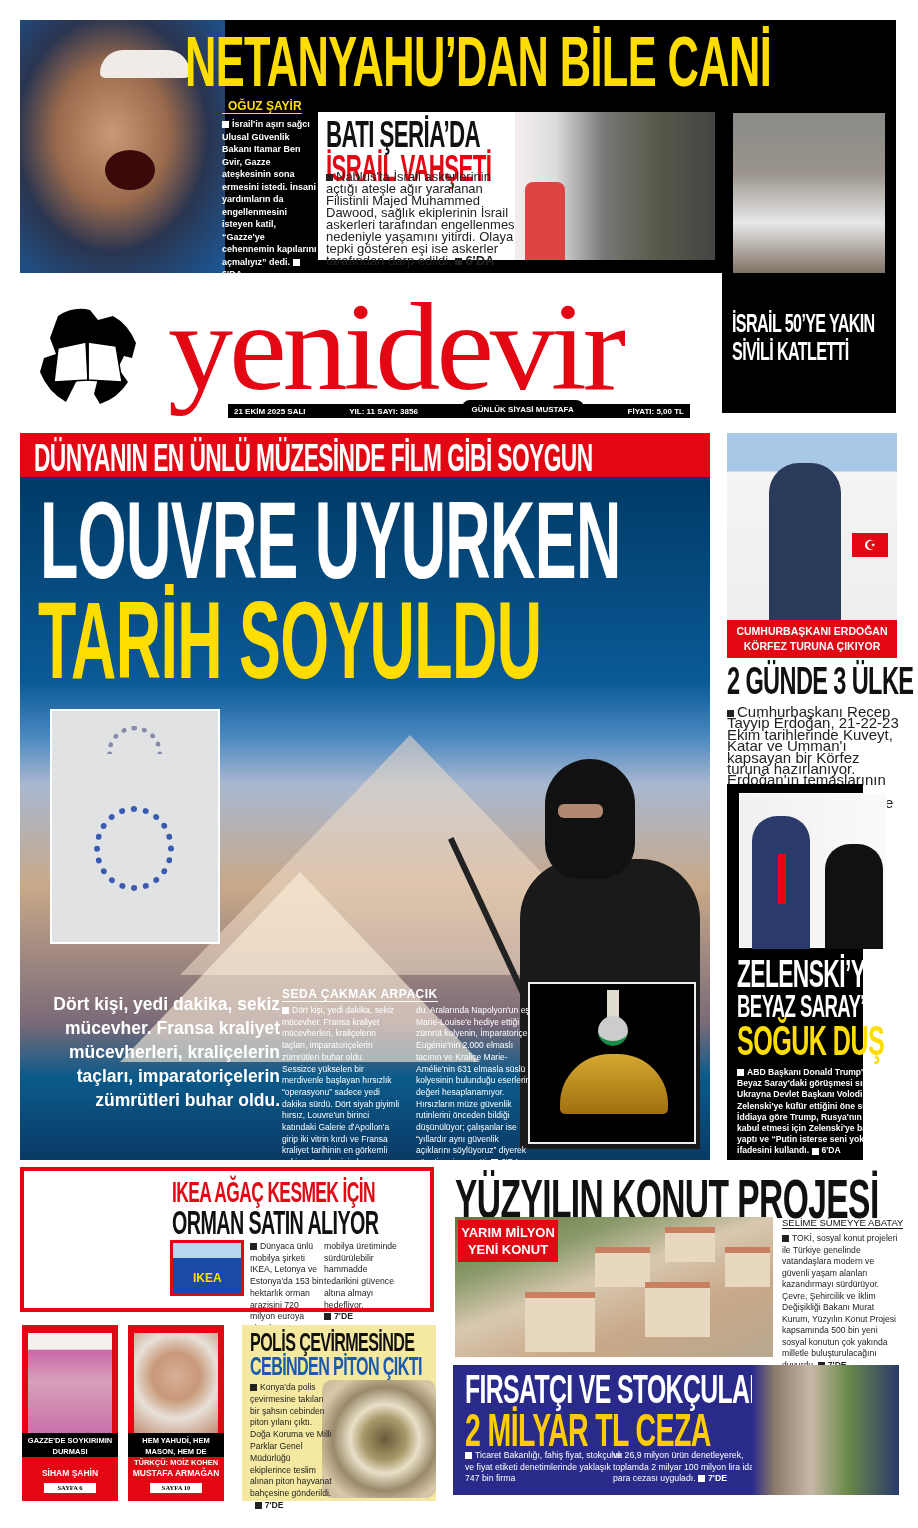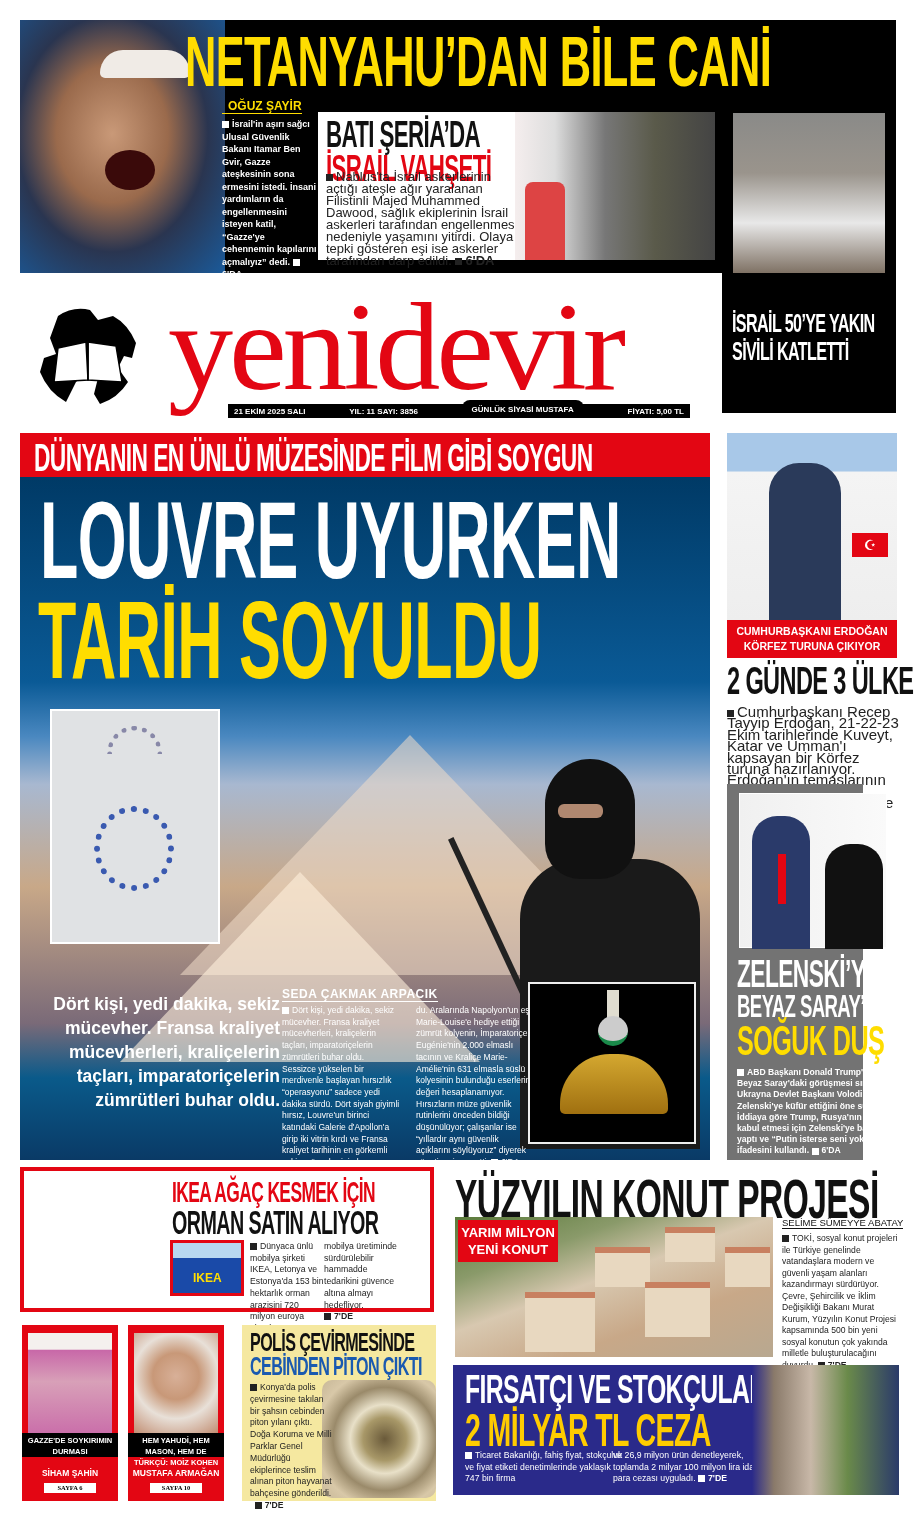--- a/index.html
+++ b/index.html
@@ -55,21 +55,21 @@
 #crown .c{left:30px;top:70px;width:108px;height:60px;background:linear-gradient(180deg,#d4a830,#a07010);border-radius:50px 50px 5px 5px}
 #crown .orb{left:68px;top:32px;width:30px;height:30px;background:#ccc;border-radius:50%;border-bottom:5px solid #1a8a4a}
 #crown .cross{left:77px;top:6px;width:12px;height:28px;background:#e0ddd0}
 
 #erdogan-photo{left:727px;top:433px;width:170px;height:188px;background:linear-gradient(180deg,#a8c8e8 0%,#a8c8e8 20%,#f4f4f4 21%,#eee 100%)}
 #erdogan-photo .man{left:42px;top:30px;width:72px;height:158px;background:#2a3a5a;border-radius:30px 30px 0 0}
 #erdogan-photo .flag{left:125px;top:100px;width:36px;height:24px;background:#e30613;color:#fff;font-size:14px;text-align:center;line-height:24px}
 #erdogan-kicker{left:727px;top:620px;width:170px;height:38px;background:#e30613;color:#fff;font-size:10.5px;font-weight:bold;text-align:center;line-height:15px;padding-top:4px}
 #erdogan-h{left:727px;top:660px;font-size:38px;color:#111;transform:scaleX(0.62)}
 #erdogan-txt{left:727px;top:706px;width:172px;font-size:15px;line-height:11.4px;color:#222}
-#zel-box{left:727px;top:784px;width:136px;height:376px;background:#737373}
+#zel-box{left:727px;top:784px;width:136px;height:376px;background:#000000}
 #zel-photo{left:739px;top:793px;width:148px;height:155px;background:linear-gradient(90deg,#f0f0f0 0%,#fafafa 100%);border:1px solid #fff}
 #zel-photo .trump{left:12px;top:22px;width:58px;height:133px;background:#2a3a6a;border-radius:25px 25px 0 0}
 #zel-photo .tie{left:38px;top:60px;width:8px;height:50px;background:#e30613}
 #zel-photo .zel{left:85px;top:50px;width:58px;height:105px;background:#111;border-radius:25px 25px 0 0}
 #zel-box .h1{left:10px;top:172px;font-size:38px;color:#fff;transform:scaleX(0.6);line-height:36px}
 #zel-box .h2{left:10px;top:207px;font-size:31px;color:#fff;transform:scaleX(0.6);line-height:32px}
 #zel-box .h3{left:10px;top:236px;font-size:42px;color:#ffdd00;transform:scaleX(0.6);line-height:42px}
 #zel-box .txt{left:10px;top:283px;width:158px;font-size:8.6px;line-height:11.2px;color:#fff;font-weight:bold}
 
 #ikea{left:20px;top:1167px;width:414px;height:145px;border:4px solid #e30613;background:#fff}

